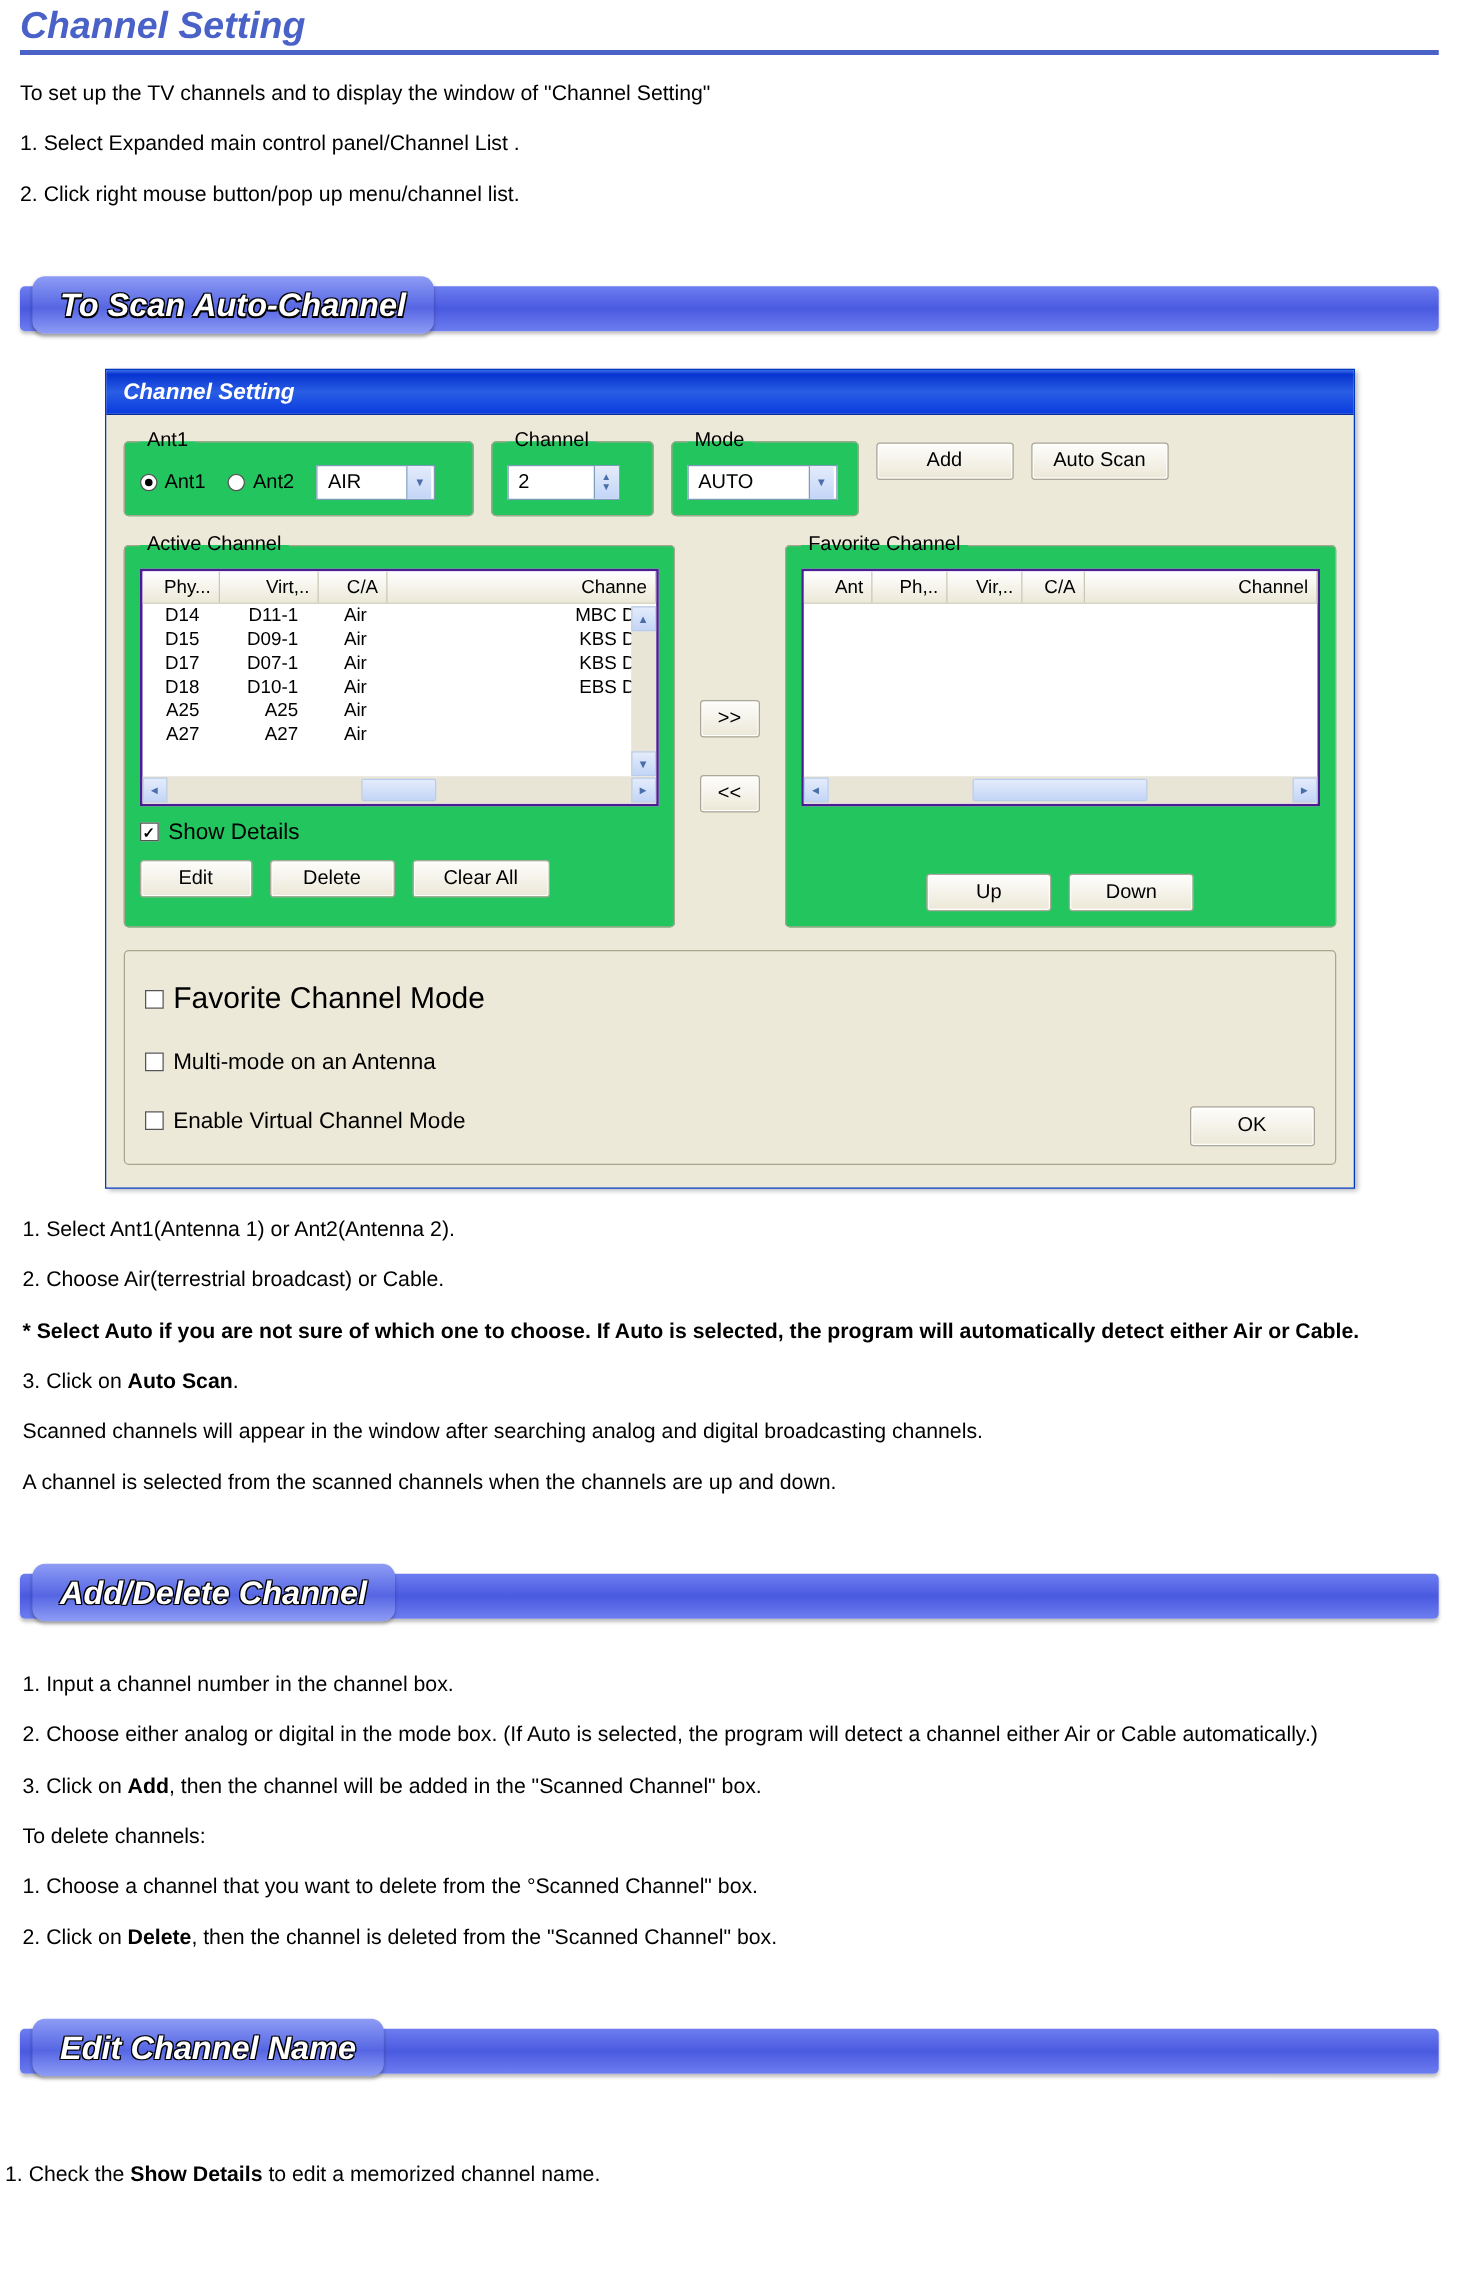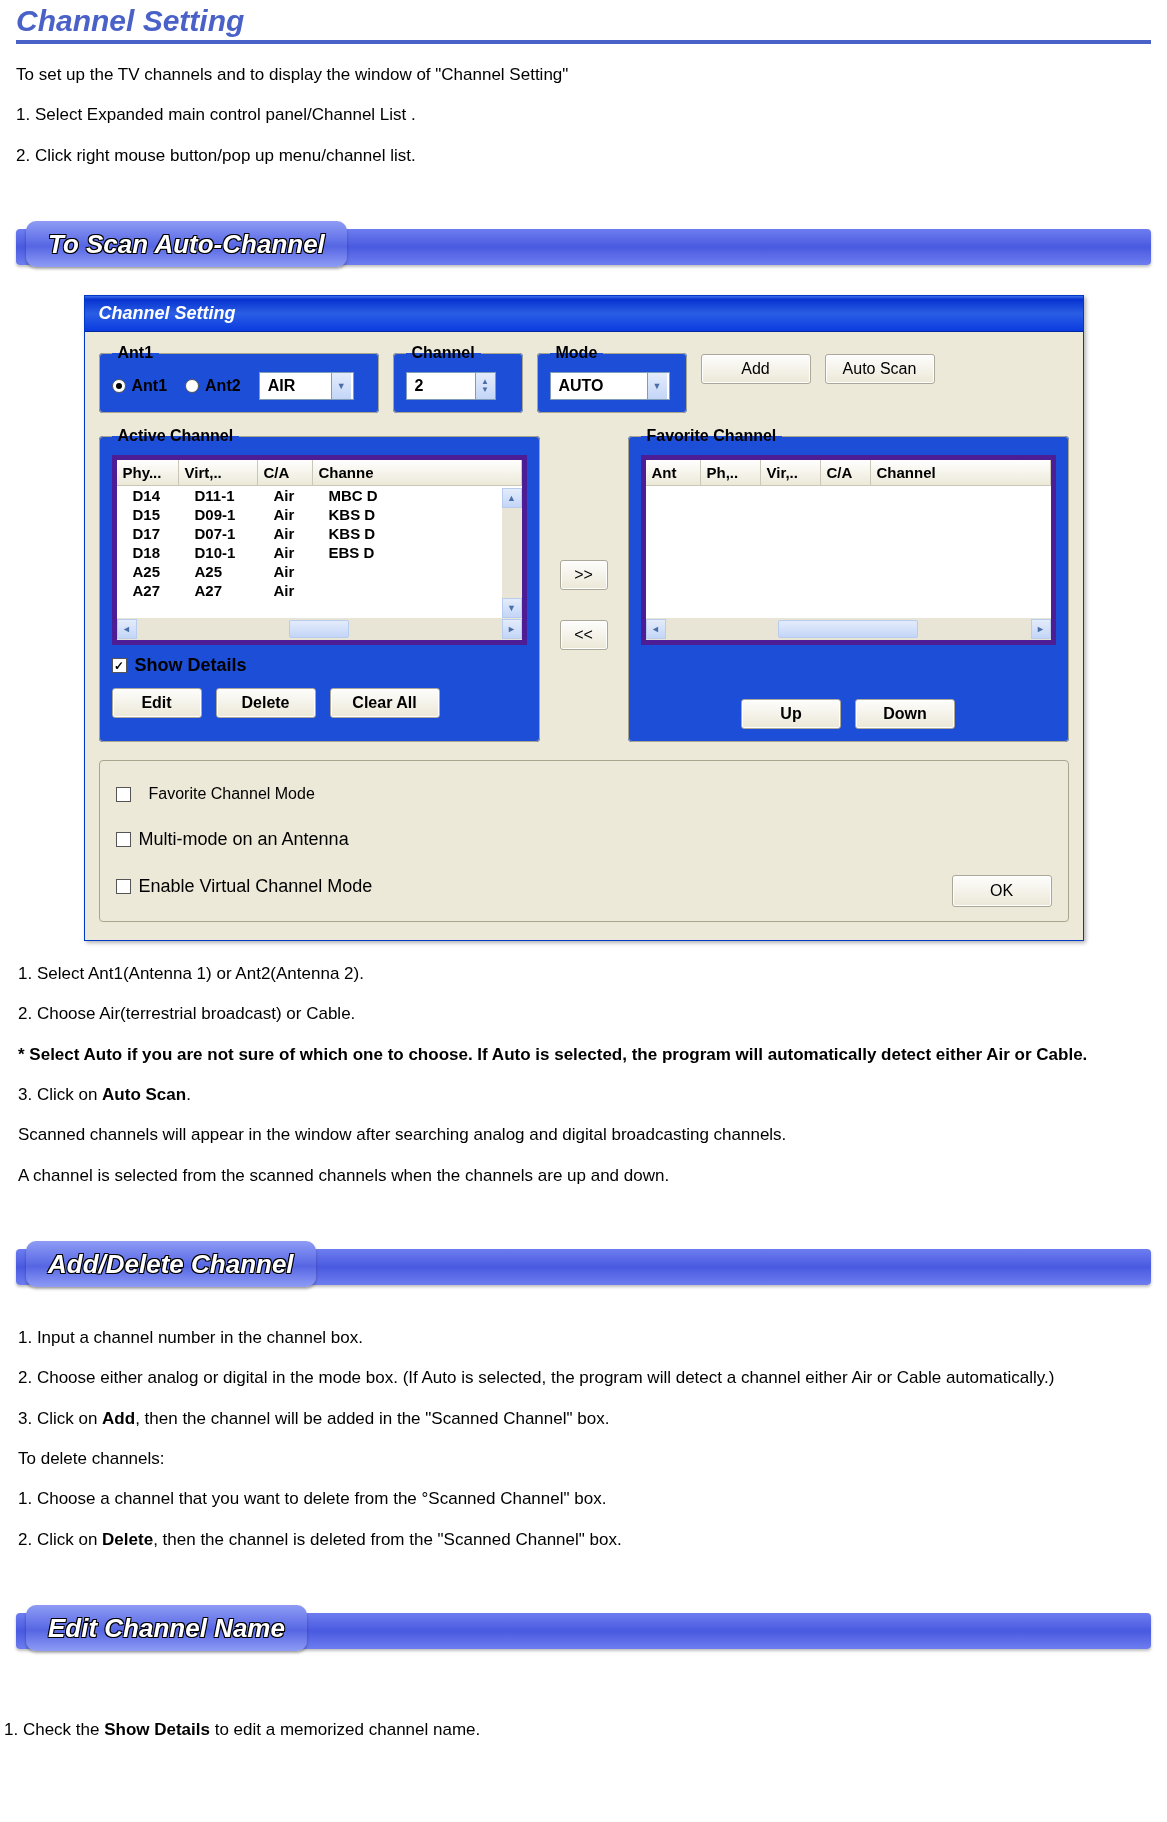--- a/index.html
+++ b/index.html
@@ -88,22 +88,21 @@
   .dlg-body { padding: 12px 14px 18px 14px; }
 
   .row { display:flex; gap:10px; }
   .row-top { align-items: stretch; margin-bottom: 14px; gap:14px; }
 
   fieldset.fs {
     border: 1px solid #a9a690;
     border-radius: 4px;
     padding: 10px 12px 12px 12px;
     margin: 0;
-    background: #1d4ed8;
-    font-weight: bold;
+    background: #22c55e;
   }
   fieldset.fs > legend {
     padding: 0 6px;
     font-size: 16px;
     color: #000;
   }
 
   .fs-ant { flex: 0 0 280px; }
   .fs-channel { flex: 0 0 130px; }
   .fs-mode { flex: 0 0 150px; }
@@ -151,25 +150,26 @@
 
   .row-top .btn { margin-top:10px; }
 
   .mid-row { display:flex; gap:14px; margin-bottom:18px; align-items:stretch;}
   .fs-active { flex:1 1 0; }
   .midcol { width:60px; display:flex; flex-direction:column; justify-content:center; gap:30px; align-items:center; padding-top:40px;}
   .fs-fav { flex:1 1 0; }
 
   .listview {
     background:#fff;
-    border:5px solid #4c1d95;
+    border:2px solid #4c1d95;
     height: 190px;
     overflow:hidden;
     position:relative;
     margin-bottom:8px;
+    text-align:right;
   }
   .lv-head { display:flex; background:linear-gradient(to bottom,#fff,#ece9d8); border-bottom:1px solid #cbc7b8; }
   .lv-head .col {
     padding:4px 6px;
     border-right:1px solid #cbc7b8;
     font-size:15px;
     white-space:nowrap;
     overflow:hidden;
   }
   .lv-body { }
@@ -395,21 +395,21 @@
               <div class="btn" style="width:100px">Up</div>
               <div class="btn" style="width:100px">Down</div>
             </div>
           </fieldset>
         </div>
 
         <div class="bottom-fs">
           <div class="opts-col">
             <div class="check-row">
               <div class="checkbox"></div>
-              <span style="font-size:16px;margin-left:10px;">Favorite Channel Mode</span>
+              <span style="font-size:24px;">Favorite Channel Mode</span>
             </div>
             <div class="check-row">
               <div class="checkbox"></div>
               <span style="font-size:18px;">Multi-mode on an Antenna</span>
             </div>
             <div class="check-row">
               <div class="checkbox"></div>
               <span style="font-size:18px;">Enable Virtual Channel Mode</span>
             </div>
           </div>

